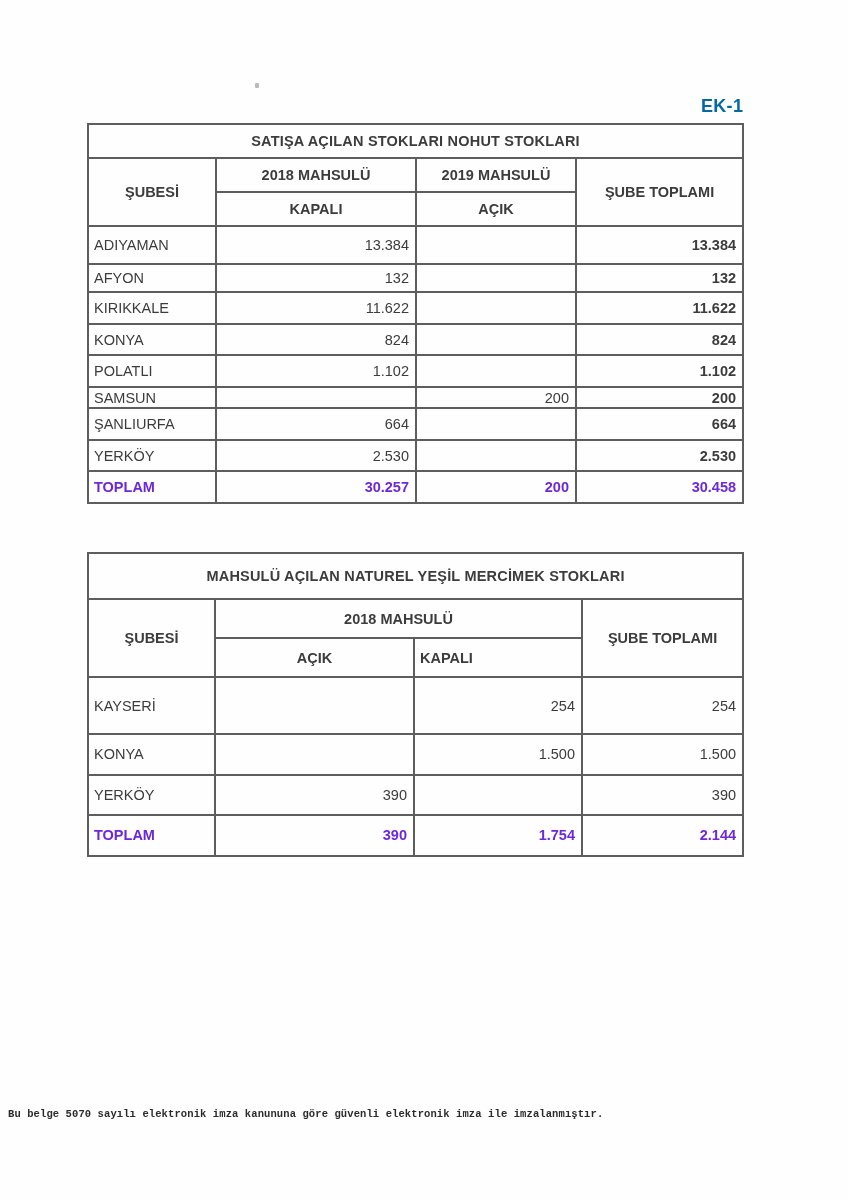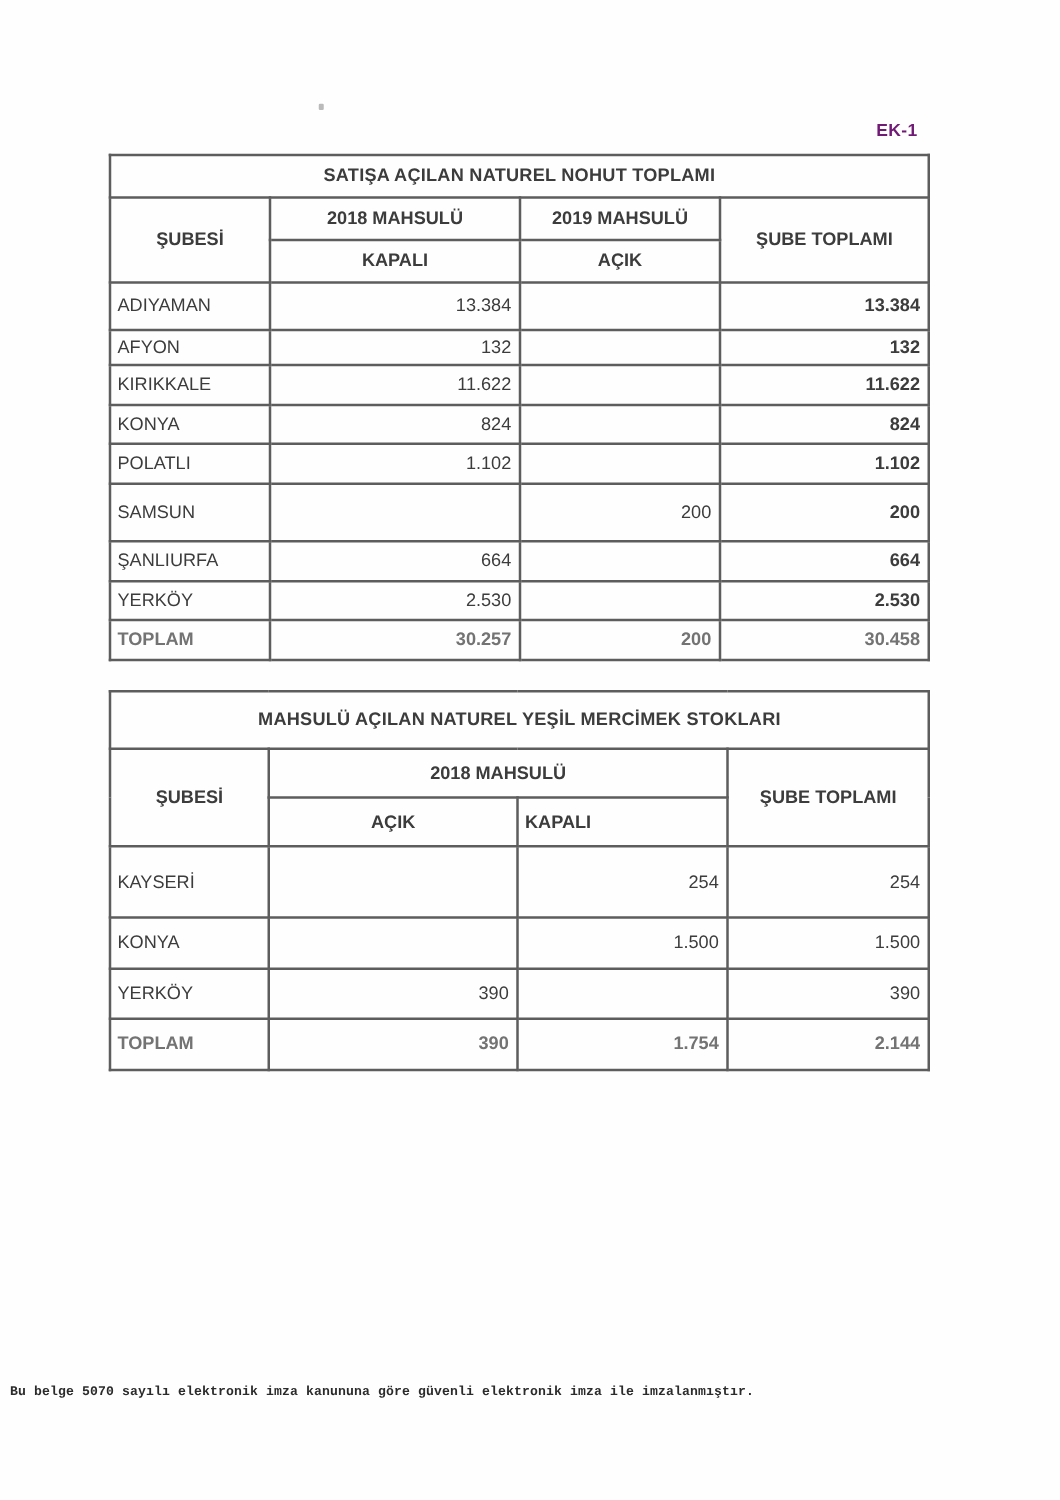--- a/index.html
+++ b/index.html
@@ -6,21 +6,21 @@
   html,body { width:848px; height:1200px; }
   body {
     position:relative;
     background:#fefefe;
     font-family:"Liberation Sans", sans-serif;
     color:#3c3c3c;
     overflow:hidden;
   }
   .ek-label {
     position:absolute; left:701px; top:96px;
-    font-size:14px; font-weight:bold; color:#701a75; letter-spacing:.3px;
+    font-size:18px; font-weight:bold; color:#0369a1; letter-spacing:.3px;
   }
   .scan-speck {
     position:absolute; left:255px; top:83px;
     width:4px; height:5px; background:#a9a9a9; border-radius:1px; opacity:.8;
   }
   table.doc-table {
     position:absolute; left:87px;
     border-collapse:collapse; table-layout:fixed;
     background:#fefefe;
   }
@@ -37,21 +37,21 @@
   td.title-cell {
     text-align:center; font-weight:bold; font-size:15px; color:#333;
     letter-spacing:.2px;
   }
   td.head-cell {
     text-align:center; font-weight:bold; color:#353535;
   }
   td.branch-cell { text-align:left; padding-left:5px; }
   td.num-cell { text-align:right; padding-right:6px; }
   td.total-col { font-weight:bold; color:#303030; }
-  tr.total-row td { font-weight:bold; color:#737373; }
+  tr.total-row td { font-weight:bold; color:#6d28d9; }
   #table2 td.total-col { font-weight:normal; }
   #table2 tr.total-row td { font-weight:bold; }
   .footer {
     position:absolute; left:8px; top:1108px; width:832px;
     font-family:Liberation Mono, monospace;
     font-weight:bold; font-size:10.5px; color:#2b2b2b;
     letter-spacing:.1px;
   }
   .footer .line { margin-bottom:13px; }
 </style>
@@ -64,21 +64,21 @@
 
 <table class="doc-table" id="table1">
   <colgroup>
     <col style="width:128px">
       <col style="width:200px">
       <col style="width:160px">
       <col style="width:167px">
   </colgroup>
   <tbody>
       <tr style="height:34px">
-    <td colspan="4" class="title-cell">SATIŞA AÇILAN NATUREL NOHUT TOPLAMI</td>
+    <td colspan="4" class="title-cell">SATIŞA AÇILAN STOKLARI NOHUT STOKLARI</td>
   </tr>
   <tr style="height:34px">
     <td rowspan="2" class="head-cell">ŞUBESİ</td>
     <td class="head-cell">2018 MAHSULÜ</td>
     <td class="head-cell">2019 MAHSULÜ</td>
     <td rowspan="2" class="head-cell">ŞUBE TOPLAMI</td>
   </tr>
   <tr style="height:34px">
     <td class="head-cell">KAPALI</td>
     <td class="head-cell">AÇIK</td>
@@ -106,21 +106,21 @@
     <td class="num-cell">824</td>
     <td class="num-cell"></td>
     <td class="num-cell total-col">824</td>
   </tr>
   <tr style="height:31.7px">
     <td class="branch-cell">POLATLI</td>
     <td class="num-cell">1.102</td>
     <td class="num-cell"></td>
     <td class="num-cell total-col">1.102</td>
   </tr>
-  <tr style="height:46px">
+  <tr style="height:21px">
     <td class="branch-cell">SAMSUN</td>
     <td class="num-cell"></td>
     <td class="num-cell">200</td>
     <td class="num-cell total-col">200</td>
   </tr>
   <tr style="height:31.7px">
     <td class="branch-cell">ŞANLIURFA</td>
     <td class="num-cell">664</td>
     <td class="num-cell"></td>
     <td class="num-cell total-col">664</td>

